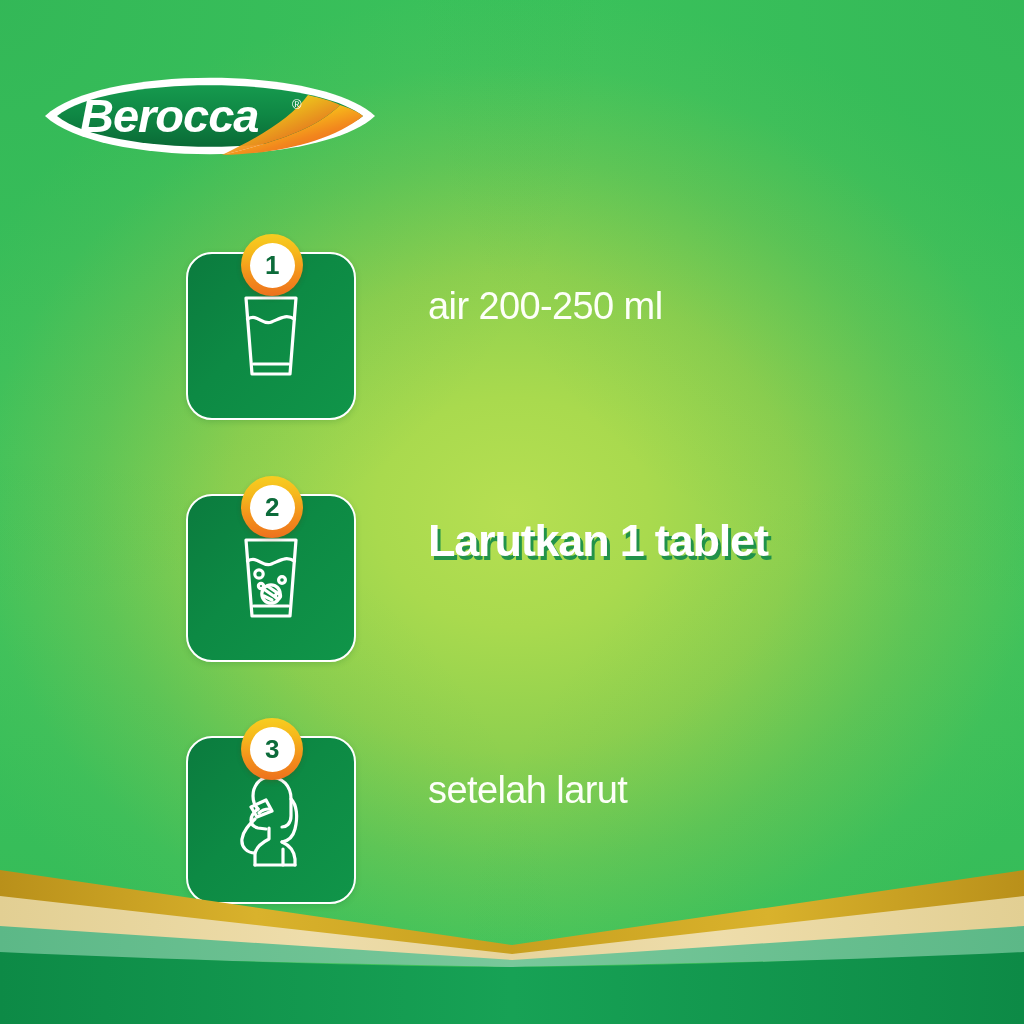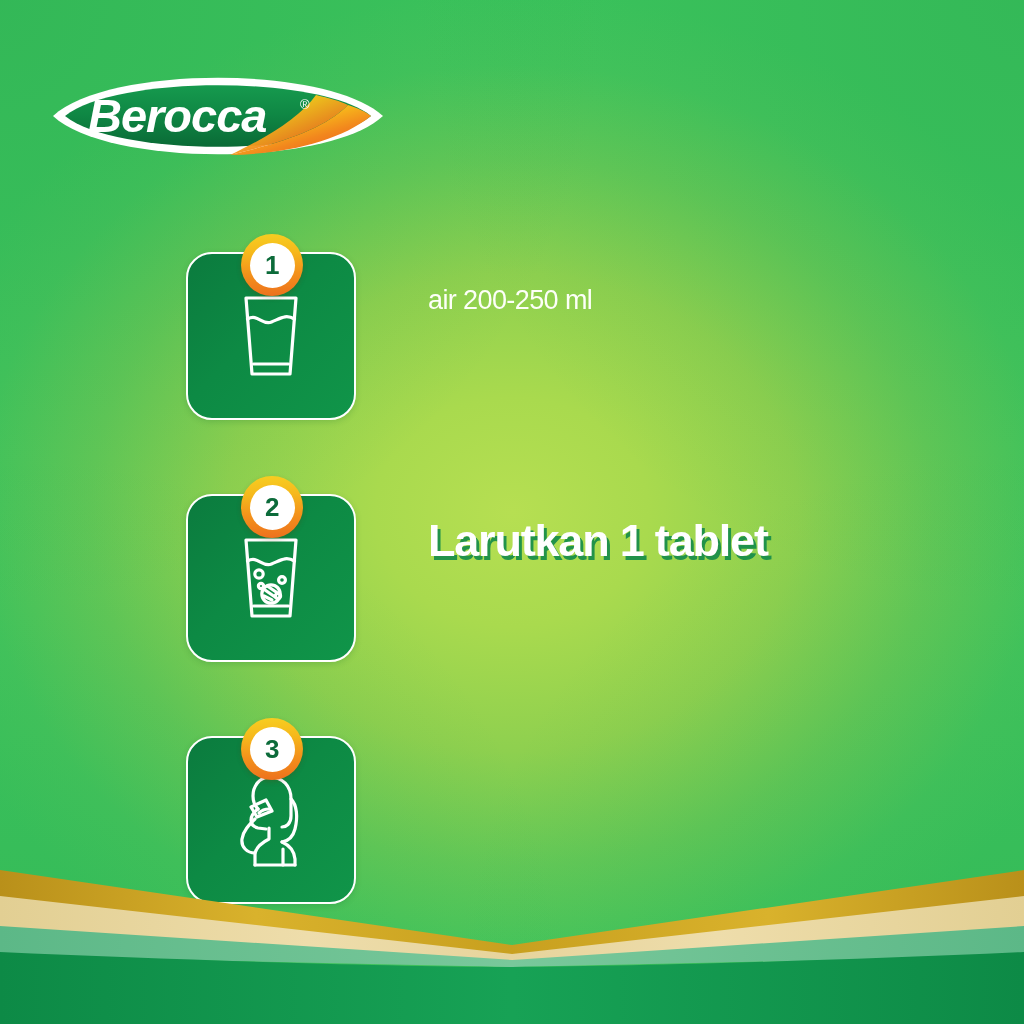--- a/index.html
+++ b/index.html
@@ -22,21 +22,21 @@
     background:
       radial-gradient(circle at 0% 0%, rgba(20,140,70,0.22) 0%, rgba(20,140,70,0) 42%),
       radial-gradient(circle at 100% 0%, rgba(20,140,70,0.20) 0%, rgba(20,140,70,0) 42%),
       radial-gradient(circle at 0% 100%, rgba(20,140,70,0.18) 0%, rgba(20,140,70,0) 40%),
       radial-gradient(circle at 100% 100%, rgba(20,140,70,0.18) 0%, rgba(20,140,70,0) 40%);
     pointer-events:none;
   }
 
   
   #logo-wrap {
-    position:absolute; left:48px; top:62px;
+    position:absolute; left:40px; top:62px;
     width:340px; height:108px;text-align:right;
   }
   #logo-wrap svg { display:block; width:100%; height:100%; }
 
   
   .step {
     position:absolute;
     left:0; width:100%;
     height:186px;
   }
@@ -90,21 +90,21 @@
     font-size:45px;
     font-weight:bold;
     color:#ffffff;
     letter-spacing:-1.2px;
     line-height:1.02;
     text-shadow:3px 4px 0 rgba(22,140,74,0.92);
     white-space:nowrap;
   }
   .subline {
     margin-top:10px;
-    font-size:27px;
+    font-size:38px;
     font-weight:normal;
     color:#fdfff8;
     letter-spacing:-0.6px;
     line-height:1.1;
     white-space:nowrap;
   }
 
   
   #bottom-bands {
     position:absolute;
@@ -212,20 +212,21 @@
           <path d="M34 44 C 37 41, 40 40, 44 40"></path>
 
           <path d="M58 80 L58 96"></path>
         </svg>
       </div>
     </div>
     <div class="badge">
       <div class="badge-inner">3</div>
     </div>
     <div class="step-text">
+      <div class="subline">setelah larut</div>
     </div>
   </div>
 
   <div id="bottom-bands">
     <svg viewBox="0 0 1024 212" preserveAspectRatio="none" xmlns="http://www.w3.org/2000/svg">
       <defs>
         <linearGradient id="goldDark" x1="0" y1="0" x2="1" y2="0">
           <stop offset="0%" stop-color="#b9901a"></stop>
           <stop offset="25%" stop-color="#d9b22c"></stop>
           <stop offset="50%" stop-color="#c8a01f"></stop>

